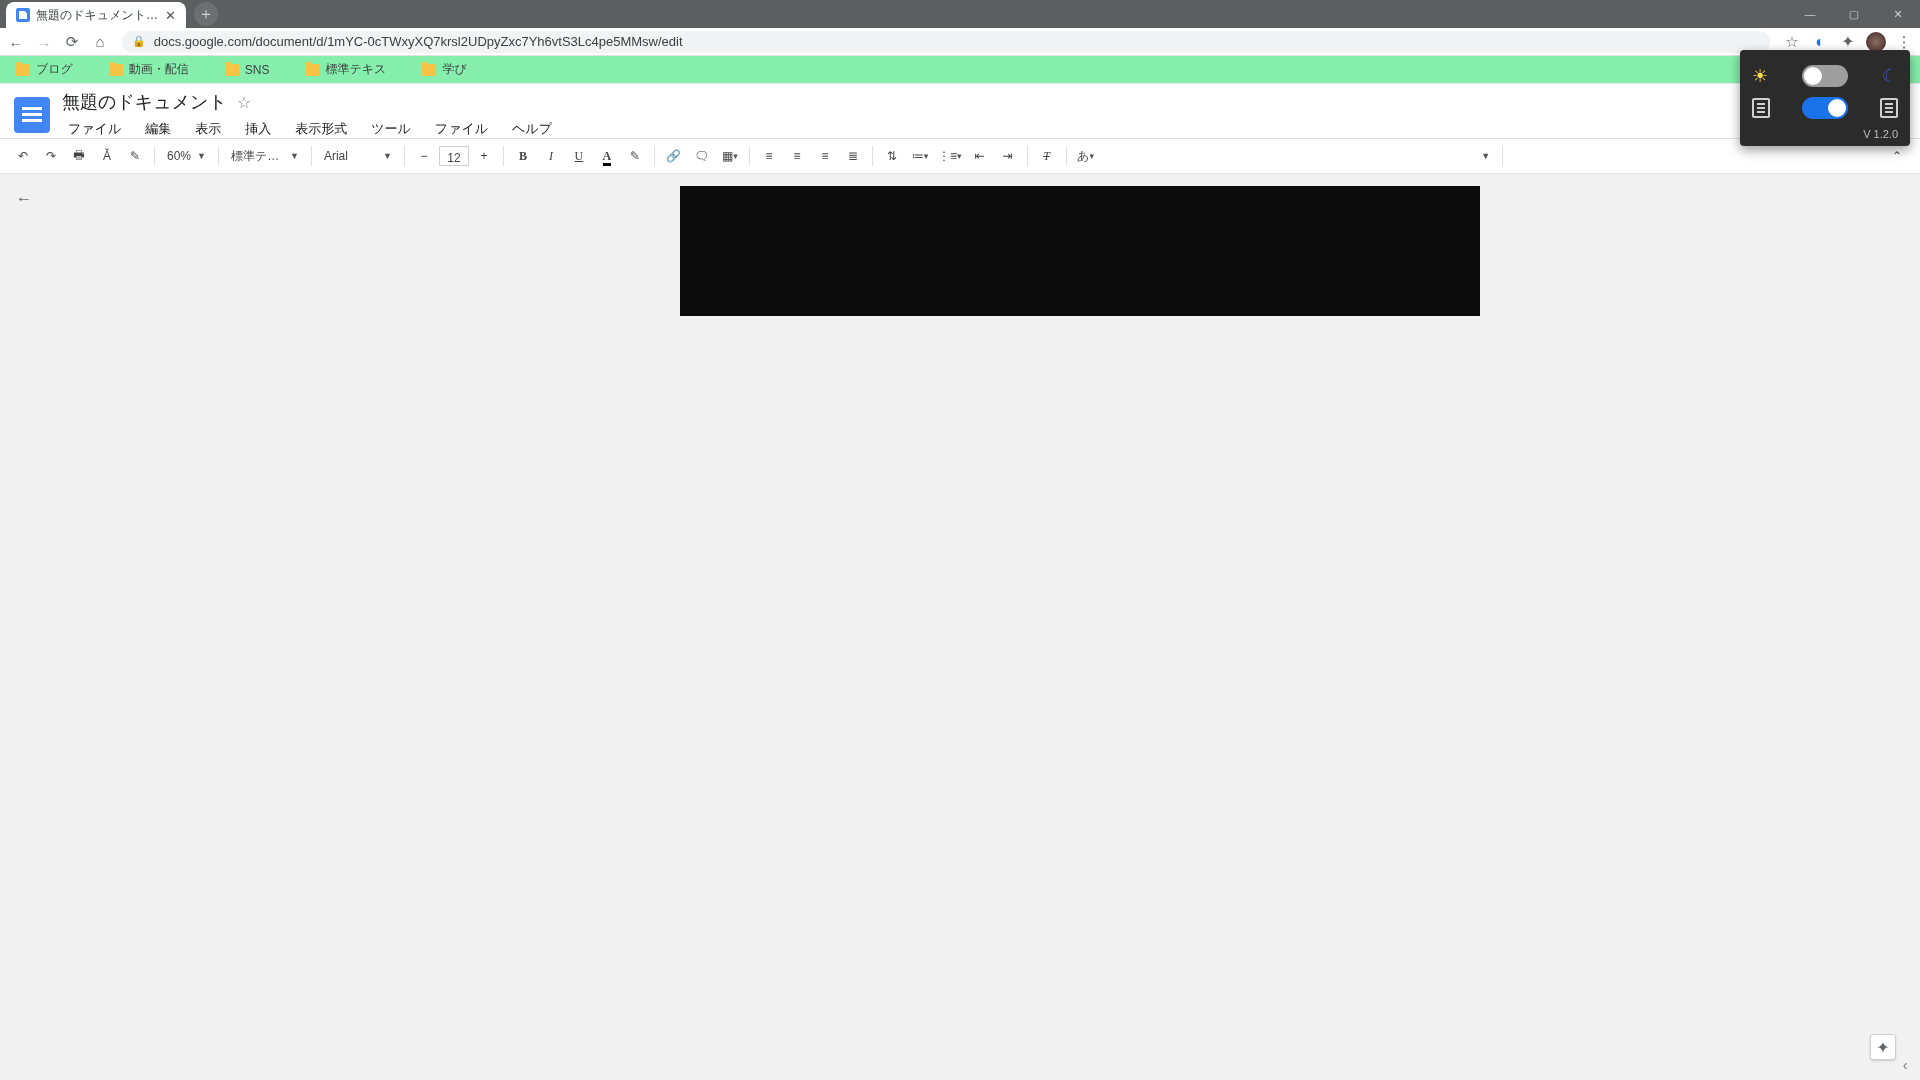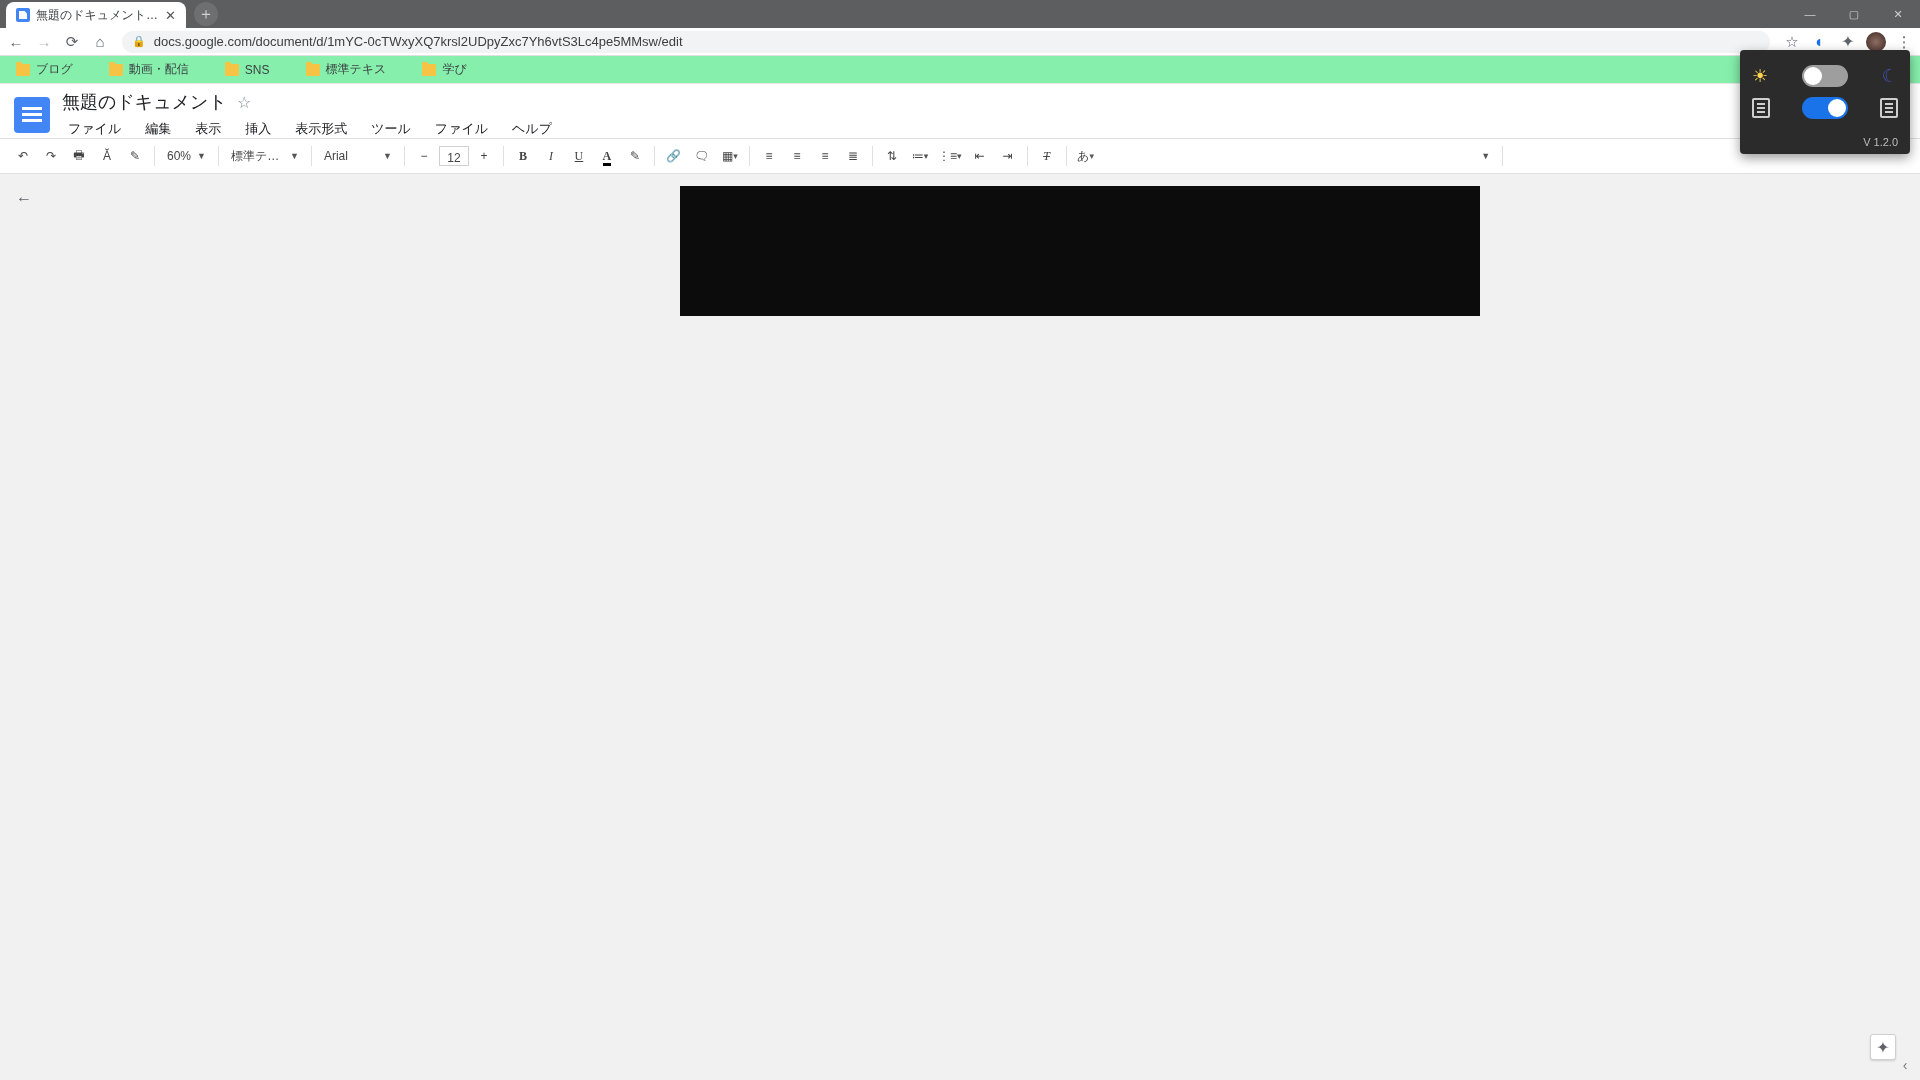--- a/index.html
+++ b/index.html
@@ -79,21 +79,21 @@
 .sun { color:#ffd54f; font-size:18px; }
 .moon { color:#3f51b5; font-size:18px; }
 .doc-ico { width:18px; height:20px; border:2px solid #cfcfcf; border-radius:2px; position:relative; }
 .doc-ico::after { content:""; position:absolute; left:3px; top:3px; width:8px; height:2px; background:#cfcfcf; box-shadow:0 4px 0 #cfcfcf,0 8px 0 #cfcfcf; }
 .switch { width:46px; height:22px; border-radius:11px; position:relative; }
 .switch.off { background:#9e9e9e; }
 .switch.on  { background:#1a73e8; }
 .knob { width:18px; height:18px; background:#fff; border-radius:50%; position:absolute; top:2px; }
 .switch.off .knob { left:2px; }
 .switch.on  .knob { right:2px; }
-.ext-ver { text-align:right; font-size:11px; color:#bdbdbd; margin-top:12px; }
+.ext-ver { text-align:right; font-size:11px; color:#bdbdbd; margin-top:4px; }
 </style>
 </head>
 <body>
 
 <div class="titlebar">
   <div class="tab">
     <span class="favicon"></span>
     <span class="tabtitle">無題のドキュメント - Google ドキュメ</span>
     <span class="close">✕</span>
   </div>

